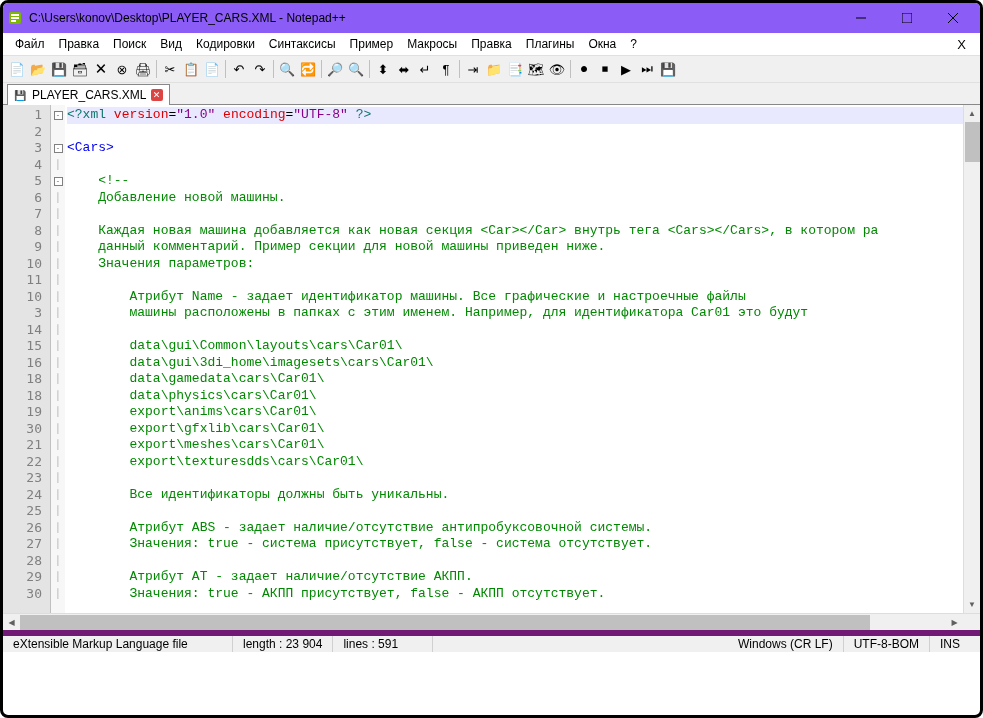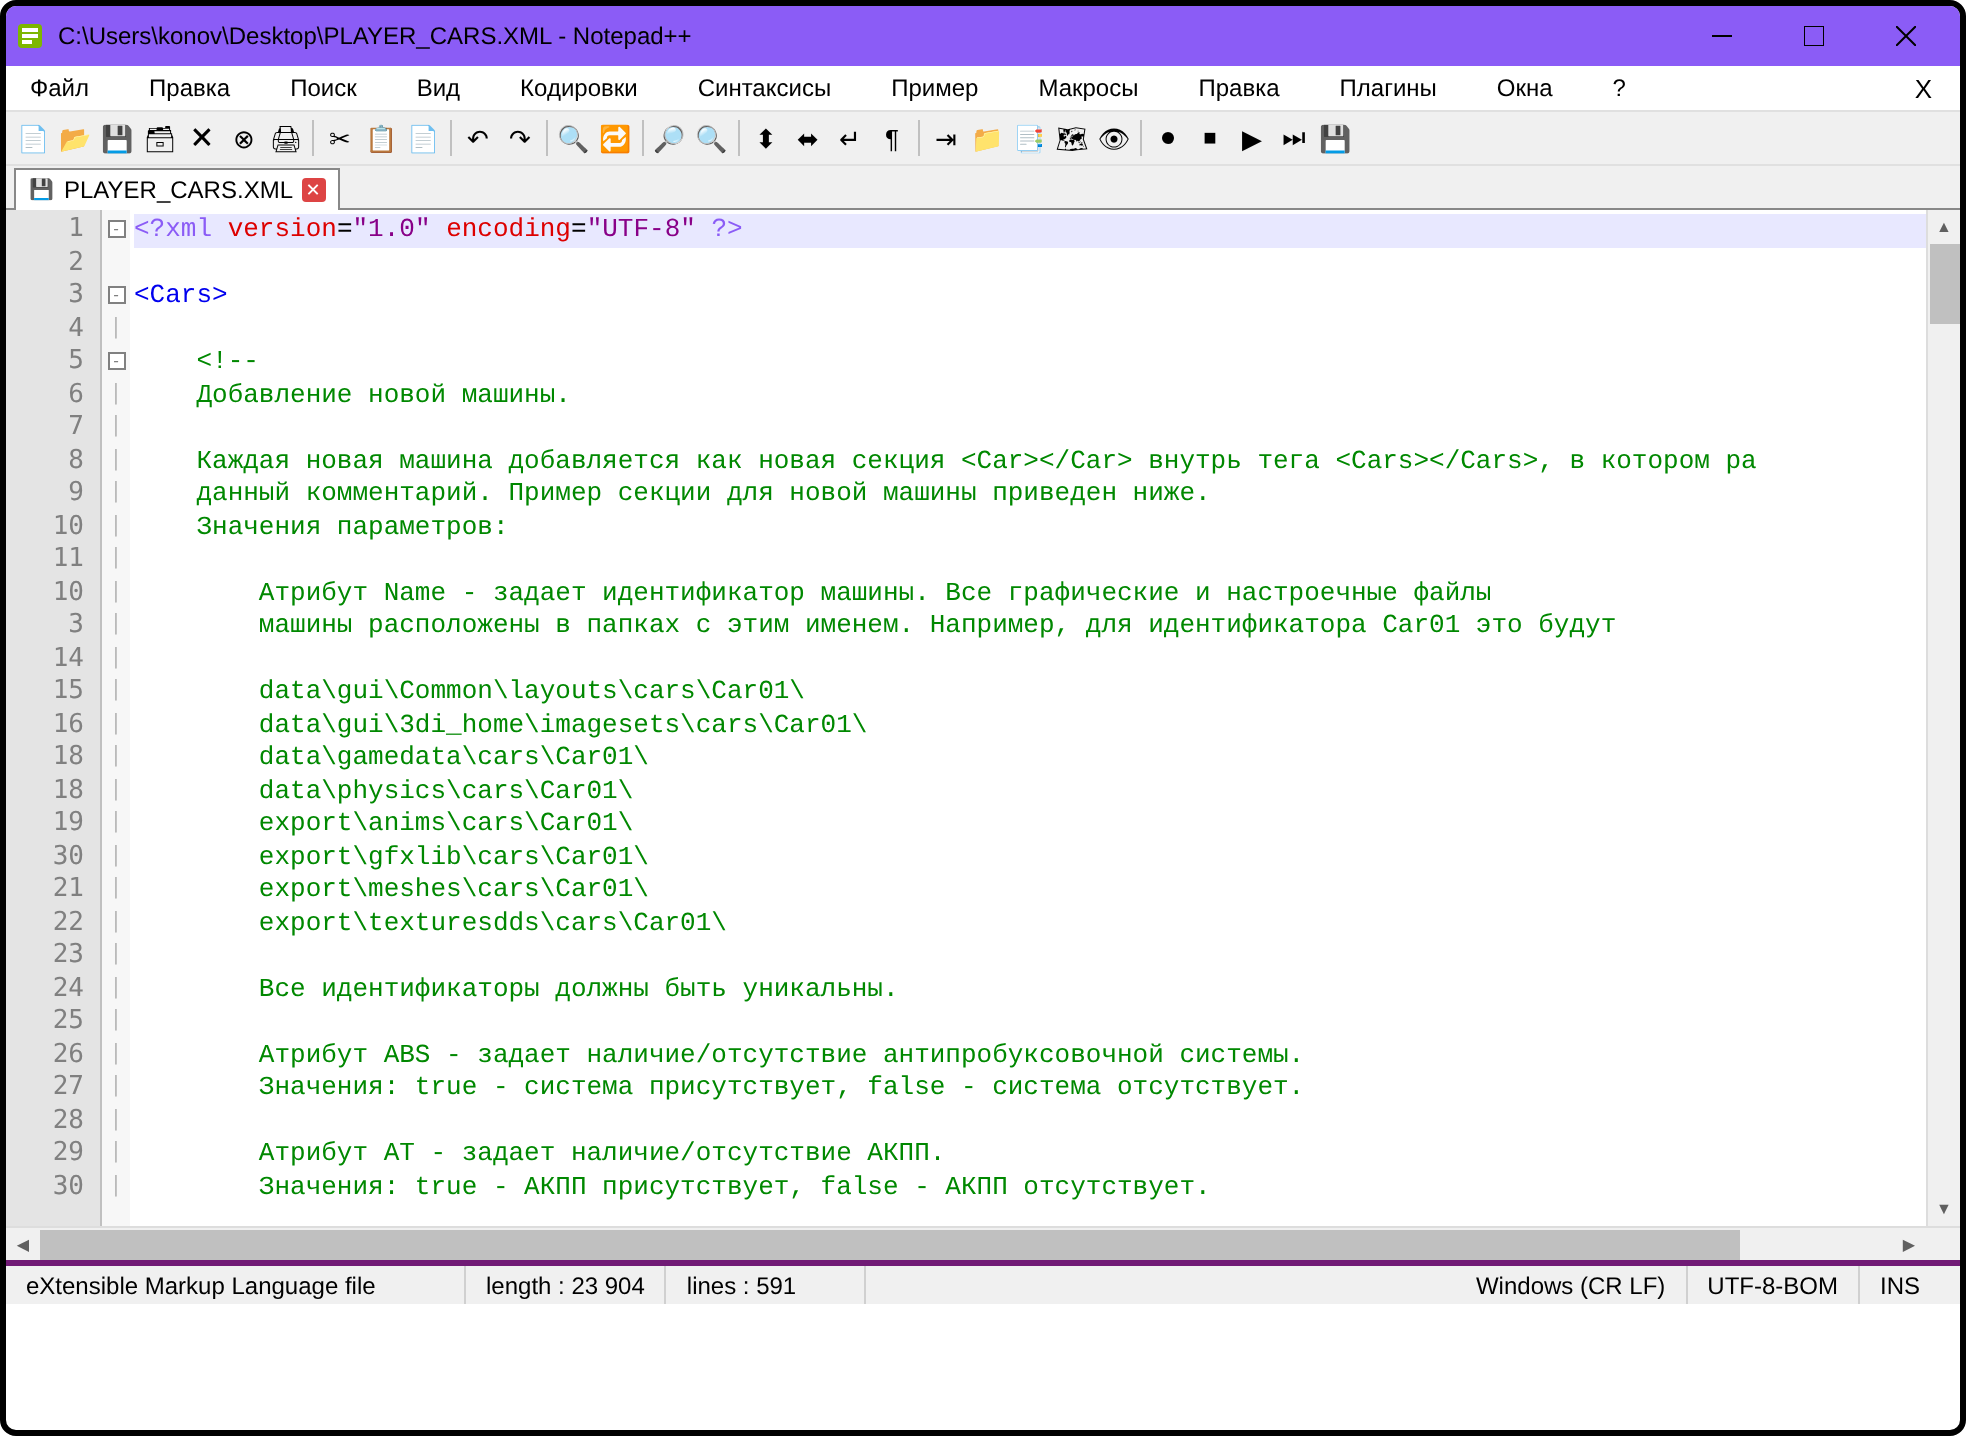--- a/index.html
+++ b/index.html
@@ -2,51 +2,51 @@
 <html><head>
 <meta charset="utf-8">
 <style>
 *{box-sizing:border-box;margin:0;padding:0}
 body{font-family:'Segoe UI',Tahoma,sans-serif;font-size:12px;background:#fff;overflow:hidden;width:983px;height:718px;position:relative;border:3px solid #000;border-radius:8px}
 .titlebar{height:30px;display:flex;align-items:center;padding:0 4px;background:#8b5cf6}
 .titlebar-icon{width:16px;height:16px;margin-right:6px;display:inline-flex;align-items:center;justify-content:center}
 .titlebar-title{flex:1;font-size:12px;color:#000}
 .wincontrols{display:flex;gap:0}
 .winbtn{width:46px;height:28px;display:flex;align-items:center;justify-content:center;cursor:pointer;font-family:sans-serif}
-.menubar{height:22px;display:flex;align-items:center;padding:0 6px;gap:18px;background:#fff}
+.menubar{height:22px;display:flex;align-items:center;padding:0 6px;gap:2px;background:#fff}
 .menuitem{padding:2px 6px;cursor:pointer;font-size:12px}
 .toolbar{height:28px;display:flex;align-items:center;padding:2px 4px;gap:1px;background:#f0f0f0;border-top:1px solid #e0e0e0;border-bottom:1px solid #e0e0e0}
 .tbtn{width:20px;height:20px;display:flex;align-items:center;justify-content:center;cursor:pointer;font-size:13px}
 .tsep{width:1px;height:18px;background:#c0c0c0;margin:0 2px}
 .tabrow{height:22px;background:#f0f0f0;display:flex;align-items:flex-end;padding-left:4px;border-bottom:1px solid #888}
 .tab{height:21px;background:#fff;border:1px solid #888;border-bottom:none;display:flex;align-items:center;padding:0 6px;gap:4px;position:relative;top:1px}
 .tab-icon{width:14px;height:14px;display:inline-flex;align-items:center;justify-content:center;font-size:10px}
 .tab-close{width:12px;height:12px;background:#d44;color:#fff;font-size:9px;display:flex;align-items:center;justify-content:center;cursor:pointer;border-radius:2px}
 .editor{height:508px;display:flex;background:#fff;position:relative}
 .gutter{width:48px;background:#e4e4e4;text-align:right;padding-right:8px;font-family:Consolas,monospace;font-size:13px;color:#808080;border-right:1px solid #c0c0c0;line-height:16.5px;padding-top:2px}
 .foldcol{width:14px;background:#f7f7f7;font-family:Consolas,monospace;font-size:9px;color:#808080;text-align:center;line-height:16.5px;padding-top:2px}
 .foldbox{display:inline-block;width:9px;height:9px;border:1px solid #808080;background:#fff;font-size:8px;line-height:7px;text-align:center;cursor:pointer}
 .codearea{flex:1;font-family:Consolas,'Courier New',monospace;font-size:13px;line-height:16.5px;padding:2px 0 0 2px;white-space:pre;overflow:hidden;position:relative}
 .codeline{height:16.5px}
 .hl{background:#e8e8ff}
-.xml-decl{color:#8b5cf6}
+.xml-decl{color:#0f766e}
 .xml-tag{color:#00e}
 .xml-attr{color:#d00}
 .xml-str{color:#808}
 .xml-comment{color:#008800}
 .vscroll{position:absolute;right:0;top:0;width:17px;height:100%;background:#f0f0f0;border-left:1px solid #ddd}
 .vscroll-up,.vscroll-down{height:17px;background:#f0f0f0;display:flex;align-items:center;justify-content:center;font-size:8px;color:#606060;cursor:pointer}
 .vscroll-down{position:absolute;bottom:0;width:100%}
 .vscroll-thumb{position:absolute;top:17px;width:15px;left:1px;height:40px;background:#c0c0c0}
 .hscroll{height:17px;background:#f0f0f0;display:flex;border-top:1px solid #ddd}
 .hscroll-left,.hscroll-right{width:17px;display:flex;align-items:center;justify-content:center;font-size:8px;color:#606060;cursor:pointer}
 .hscroll-track{flex:1;position:relative}
 .hscroll-thumb{position:absolute;left:0;top:1px;height:15px;width:850px;background:#c0c0c0}
 .hscroll-corner{width:17px;background:#f0f0f0}
-.statusbar{height:22px;background:#f0f0f0;border-top:3px solid #701a75;display:flex;align-items:flex-start;font-size:12px}
+.statusbar{height:22px;background:#f0f0f0;border-top:6px solid #701a75;display:flex;align-items:flex-start;font-size:12px}
 .statusitem{padding:0 10px;border-right:1px solid #d0d0d0;height:100%;display:flex;align-items:center}
 .statusitem.noright{border-right:none}
 .menubar-close{margin-left:auto;padding:2px 8px;cursor:pointer;font-size:13px}
 </style>
 </head>
 <body>
 
 <div class="titlebar">
   <span class="titlebar-icon">
       <svg width="16" height="16">

